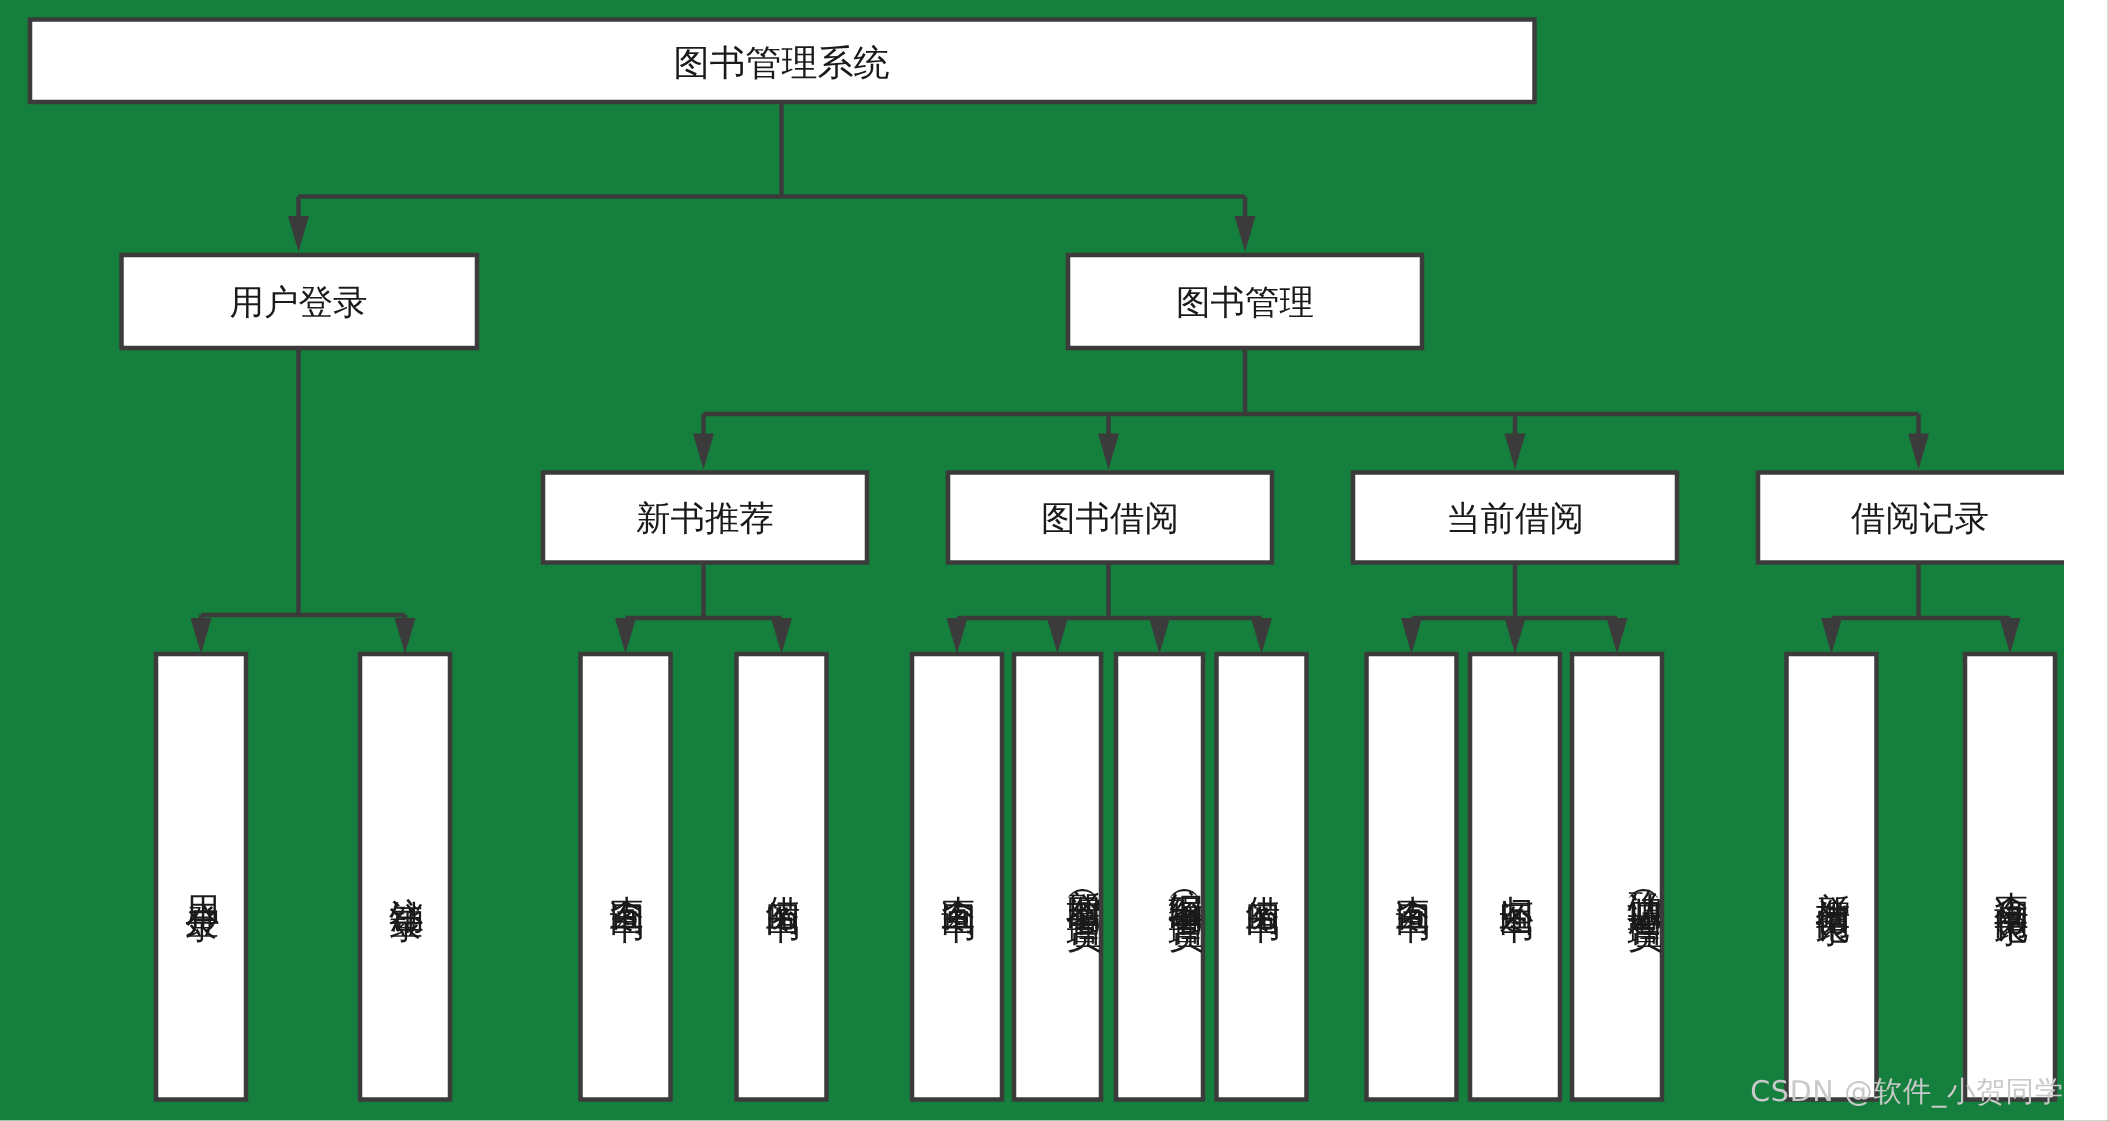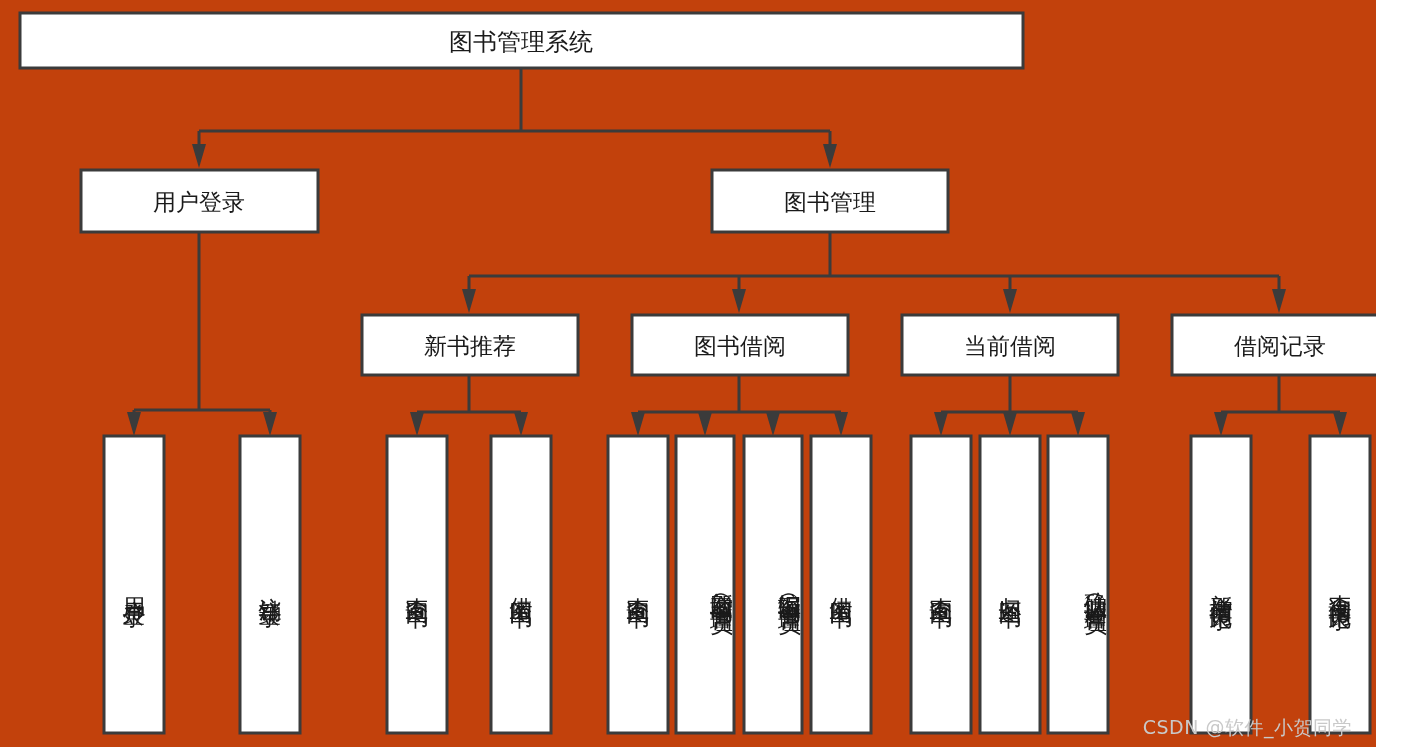--- a/index.html
+++ b/index.html
@@ -7,21 +7,21 @@
     padding: 0;
     background: #ffffff;
   }
   body {
     font-family: "DejaVu Sans", "Liberation Sans", sans-serif;
   }
   #stage {
     position: relative;
     width: 1376px;
     height: 747px;
-    background: #c2410c;
+    background: #15803d;
     overflow: hidden;
   }
   #diagram {
     position: absolute;
     left: 0;
     top: 0;
     width: 1405px;
     height: 747px;
   }
   .node-box {
@@ -61,21 +61,21 @@
     font-family: "DejaVu Sans", "Liberation Sans", sans-serif;
     font-size: 23px;
     line-height: 1.08;
     letter-spacing: 3px;
     color: #1a1a1a;
     white-space: nowrap;
     pointer-events: none;
   }
   .watermark {
     position: absolute;
-    right: 24px;
+    right: 0;
     bottom: 6px;
     font-family: "DejaVu Sans", "Liberation Sans", sans-serif;
     font-size: 19px;
     color: #c9c9c9;
     letter-spacing: 0.5px;
     white-space: nowrap;
   }
 </style>
 </head>
 <body>

